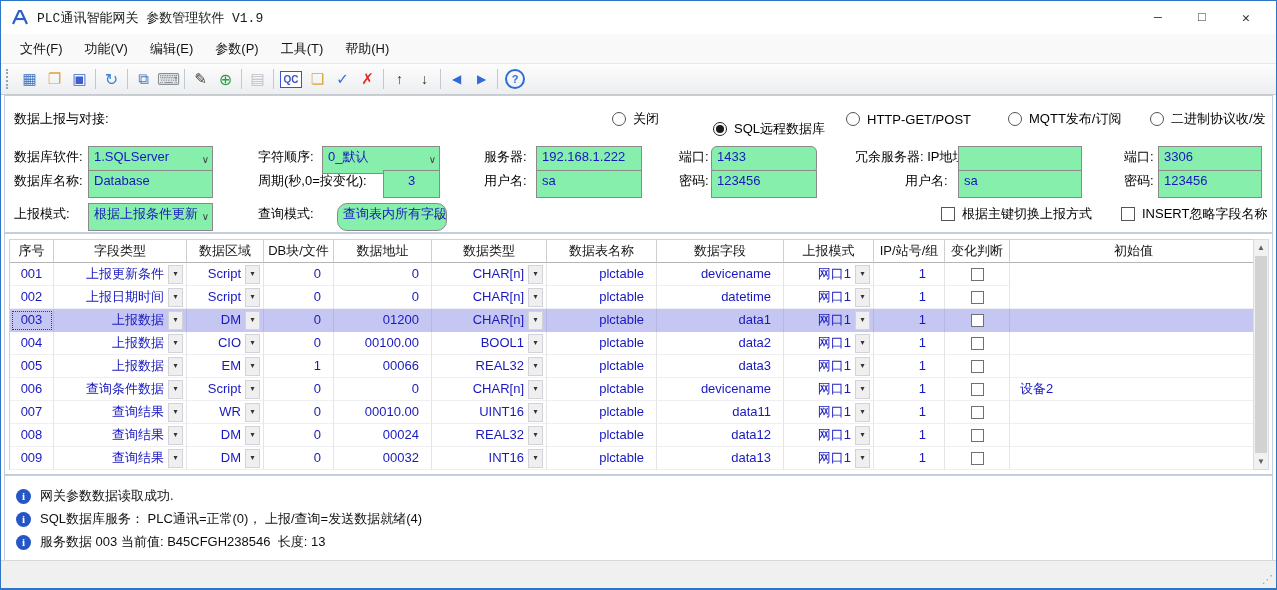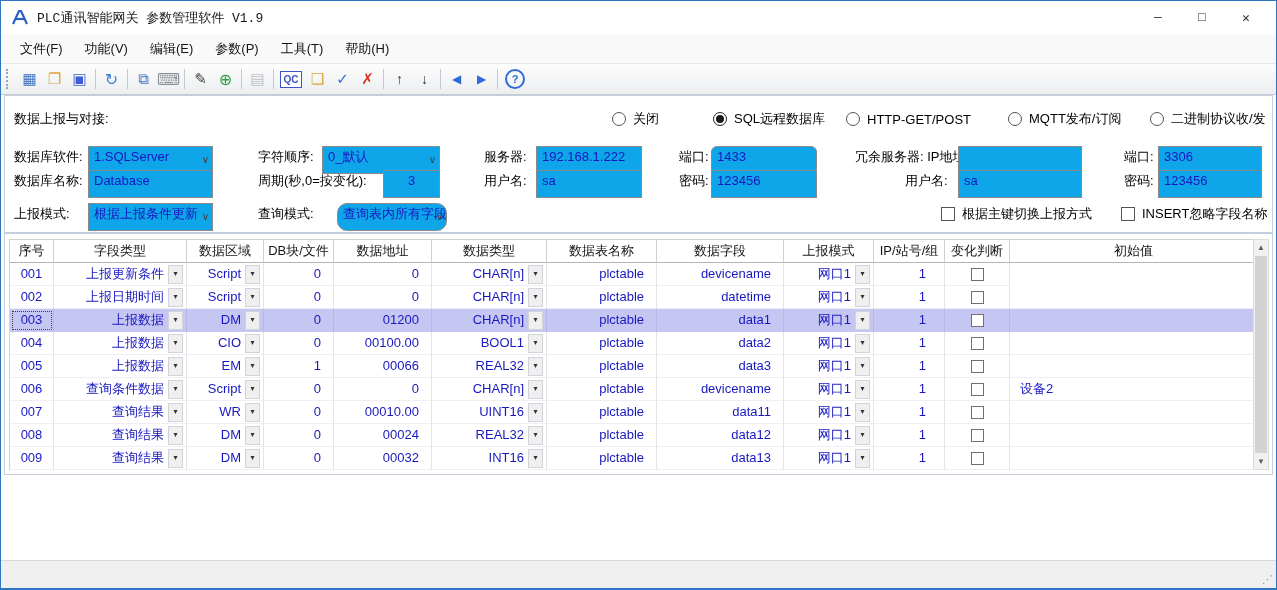--- a/index.html
+++ b/index.html
@@ -25,21 +25,21 @@
   .qcbox{min-width:0;width:20px;height:15px;border:1px solid #3b55c8;color:#3b55c8;font-size:10px;font-weight:bold;margin:0 3px;display:flex;align-items:center;justify-content:center;background:#fff;}
   .helpbtn{min-width:0;width:16px;height:16px;border:2px solid #2f6bd8;border-radius:50%;color:#2f6bd8;font-size:11px;font-weight:bold;margin:0 4px;display:flex;align-items:center;justify-content:center;}
   
   .panel{position:absolute;left:3px;right:3px;background:#fff;border:1px solid #c3cfdc;box-sizing:border-box;}
   .p-params{top:94px;height:138px;}
   .p-table{top:232px;height:242px;}
   .p-msgs{top:474px;height:88px;}
   
   .frow{position:absolute;left:0;right:0;height:22px;}
   .fl{position:absolute;height:22px;line-height:22px;color:#000;white-space:pre;}
-  .tb,.cbx{position:absolute;height:28px;box-sizing:border-box;border:1px solid #8a8a8a;background:#0ea5e9;line-height:20px;color:#1818c0;padding-left:5px;white-space:nowrap;overflow:hidden;}
+  .tb,.cbx{position:absolute;height:28px;box-sizing:border-box;border:1px solid #8a8a8a;background:#86efac;line-height:20px;color:#1818c0;padding-left:5px;white-space:nowrap;overflow:hidden;}
   .cbx{padding-right:16px;}
   .chev{position:absolute;right:3px;top:0;height:100%;display:flex;align-items:center;color:#404040;font-size:10px;}
   .chev::after{content:"∨";}
   .center .val{display:block;text-align:center;padding-right:5px;}
   .rditem{position:absolute;display:flex;align-items:center;gap:7px;height:22px;color:#000;}
   .rd{width:14px;height:14px;border:1px solid #555;border-radius:50%;background:#fff;box-sizing:border-box;flex:0 0 auto;}
   .rd.on{border-color:#222;}
   .rd.on::after{content:"";display:block;width:8px;height:8px;border-radius:50%;background:#1a1a1a;margin:2px;}
   .ckitem{position:absolute;display:flex;align-items:center;gap:7px;height:22px;color:#000;}
   .ckb{width:14px;height:14px;border:1px solid #555;background:#fff;box-sizing:border-box;flex:0 0 auto;}
@@ -133,21 +133,21 @@
     <span class="tbtn helpbtn">?</span>
   </div>
 
   <div class="panel p-params">
     <div class="frow" style="top:12px;">
       <span class="fl" style="left:9px;">数据上报与对接:</span>
       <div class="rditem" style="left:607px;">
         <span class="rd"></span>
         <span>关闭</span>
       </div>
-      <div class="rditem" style="left:708px;">
+      <div class="rditem" style="left:708px;margin-top:10px;">
         <span class="rd on"></span>
         <span>SQL远程数据库</span>
       </div>
       <div class="rditem" style="left:841px;text-align:center;">
         <span class="rd"></span>
         <span>HTTP-GET/POST</span>
       </div>
       <div class="rditem" style="left:1003px;">
         <span class="rd"></span>
         <span>MQTT发布/订阅</span>
@@ -528,20 +528,34 @@
       </div>
     </div>
 
     <div class="vscroll">
       <span class="sbtn up">▲</span>
       <span class="sthumb"></span>
       <span class="sbtn down">▼</span>
     </div>
   </div>
 
+  <div class="panel p-msgs">
+    <div class="msg" style="top:10px;">
+      <span class="info-icon"></span>
+      <span>网关参数数据读取成功.</span>
+    </div>
+    <div class="msg" style="top:33px;">
+      <span class="info-icon"></span>
+      <span>SQL数据库服务： PLC通讯=正常(0)， 上报/查询=发送数据就绪(4)</span>
+    </div>
+    <div class="msg" style="top:56px;">
+      <span class="info-icon"></span>
+      <span>服务数据 003 当前值: B45CFGH238546  长度: 13</span>
+    </div>
+  </div>
 
   <div class="statusbar">
     <span class="sseg" style="left:10px;">
       
     </span>
     <span class="sseg" style="left:165px;">
       
     </span>
     <span class="sseg" style="left:460px;">
       

